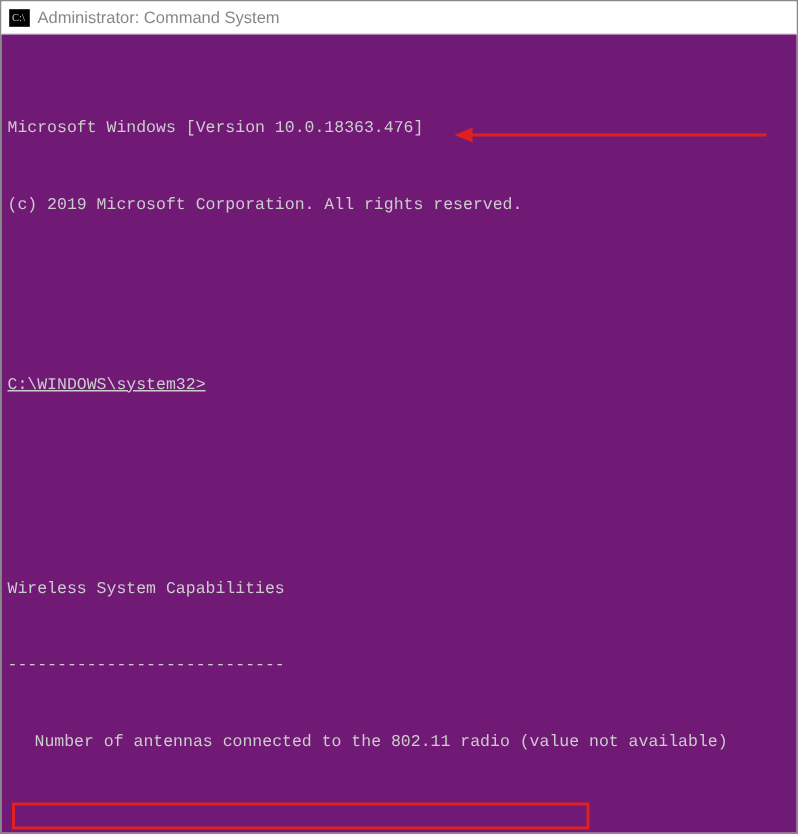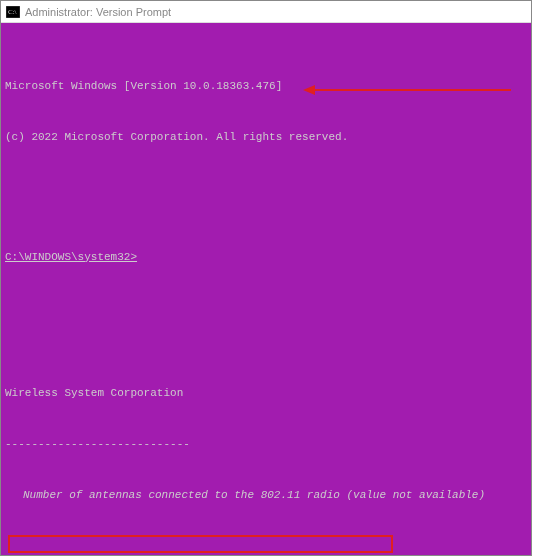--- a/index.html
+++ b/index.html
@@ -29,35 +29,35 @@
     font-size: 11px;
     color: #888;
   }
   .titlebar-icon {
     width: 14px;
     height: 12px;
     margin-right: 5px;
     display: inline-flex;
   }
   .terminal {
-    background: #a21caf;
+    background: #701a75;
     color: #ccc;
     width: 100%;
     height: calc(100% - 22px);
     padding: 4px 2px 4px 4px;
     line-height: 1.55;
     white-space: pre;
     overflow: hidden;
     position: relative;
     font-family: Consolas, 'Courier New', monospace;
     font-size: 11px;
   }
   .line { white-space: pre; }
   .dashed { color: #ccc; letter-spacing: 0; }
-  .indent { padding-left: 18px; white-space: pre; font-style: italic; }
+  .indent { padding-left: 18px; white-space: pre; }
   .empty { height: 1.55em; }
   .arrow-annot {
     position: absolute;
     left: 300px;
     top: 60px;
     pointer-events: none;
   }
   .redbox {
     position: absolute;
     border: 2px solid #e02020;
@@ -70,34 +70,34 @@
 
 <div class="window">
 
   <div class="titlebar">
     <span class="titlebar-icon">
       <svg viewBox="0 0 14 12" width="14" height="12">
         <rect x="0" y="0" width="14" height="12" fill="#000" stroke="#888" stroke-width="0.5"></rect>
         <text x="2" y="8" font-size="7" fill="#ccc" font-family="Consolas">C:\</text>
       </svg>
     </span>
-    <span>Administrator: Version Prompt</span>
+    <span>Administrator: Command System</span>
   </div>
 
   <div class="terminal">
 
     <div class="line">Microsoft Windows [Version 10.0.18363.476]</div>
-    <div class="line">(c) 2022 Microsoft Corporation. All rights reserved.</div>
+    <div class="line">(c) 2019 Microsoft Corporation. All rights reserved.</div>
     <div class="empty"></div>
 
     <div class="cmdline"><span>C:\WINDOWS\system32&gt;</span></div>
 
     <div class="empty"></div>
 
-    <div class="line">Wireless System Corporation</div>
+    <div class="line">Wireless System Capabilities</div>
     <div class="line dashed">----------------------------</div>
     <div class="indent">Number of antennas connected to the 802.11 radio (value not available)</div>
     
     
     
     
 
     
     
 

